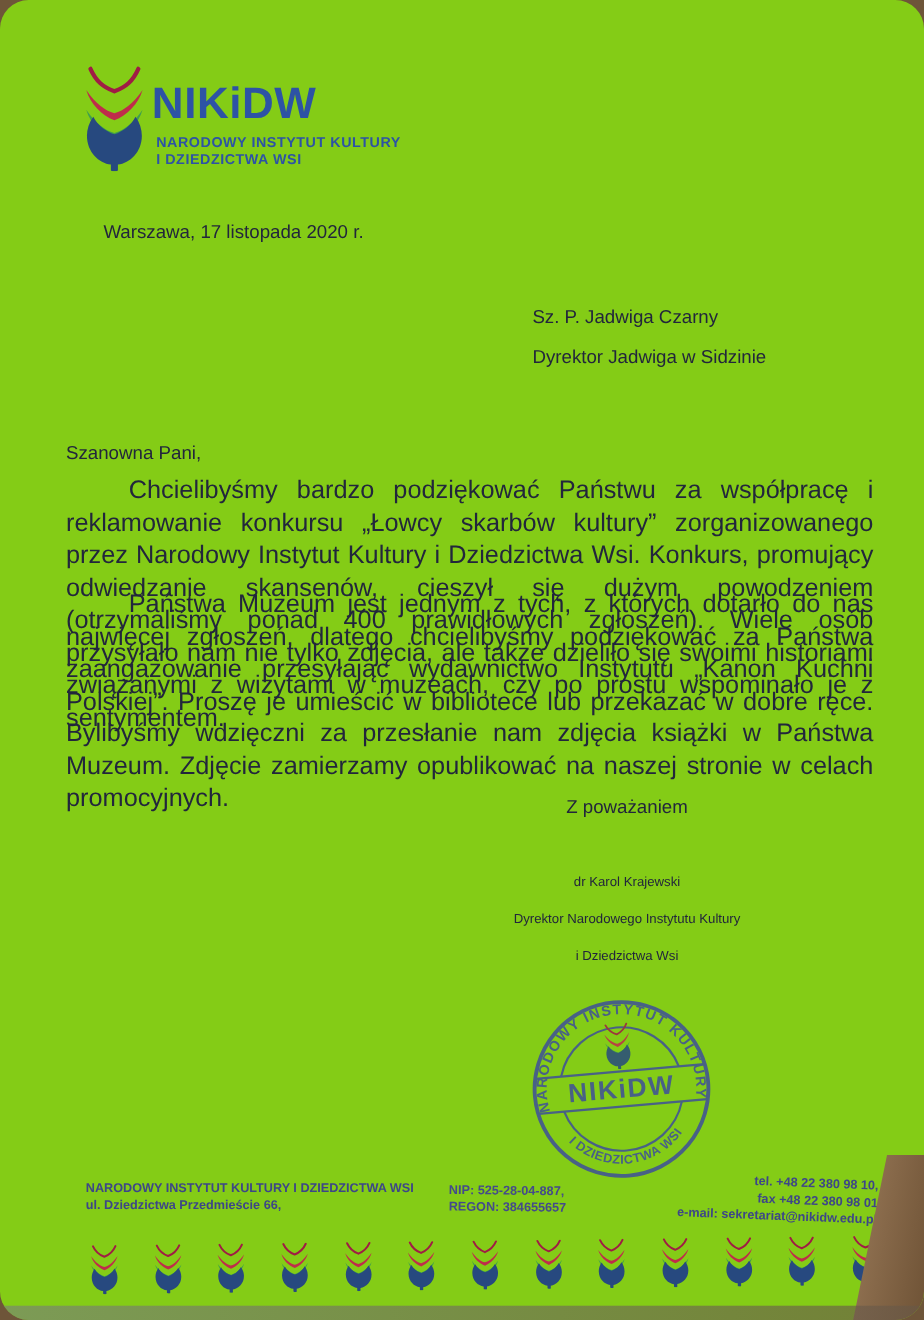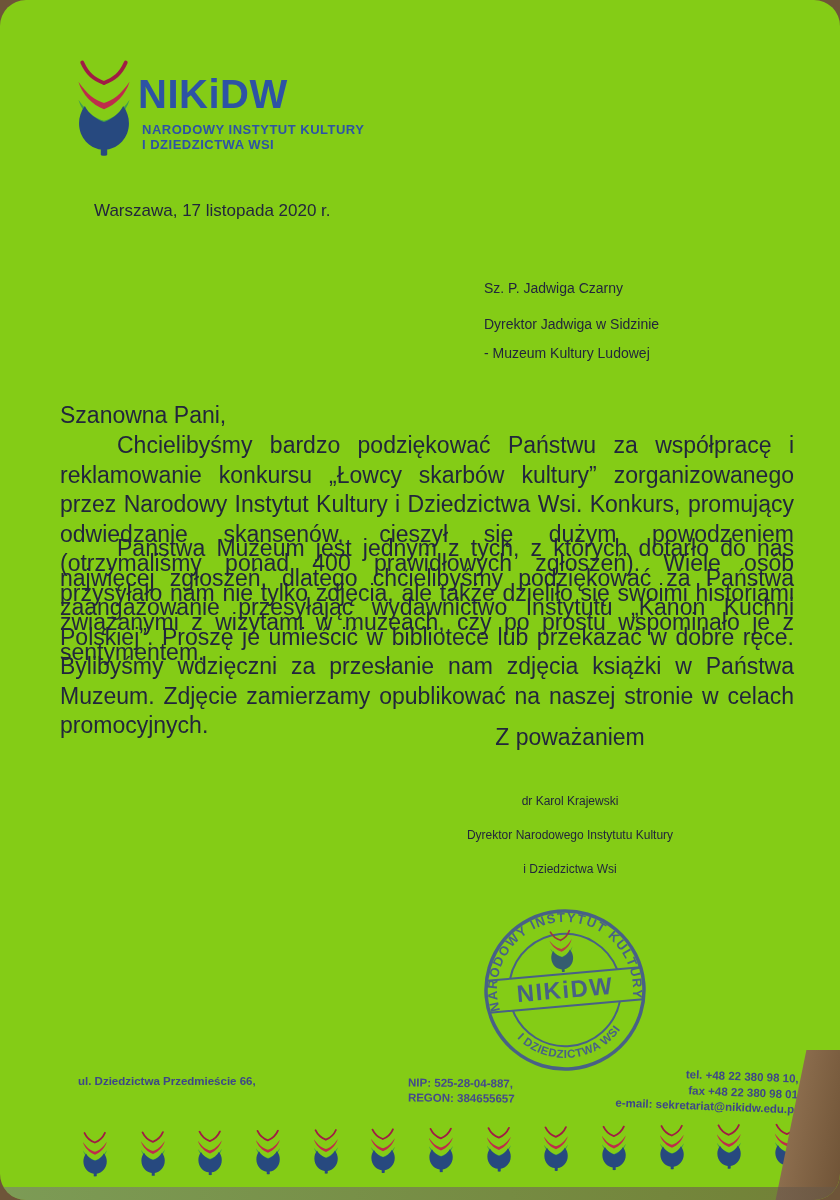--- a/index.html
+++ b/index.html
@@ -20,28 +20,28 @@
   .ink{color:#22263c;}
   .defs{position:absolute;width:0;height:0;}
 
   
   .logo-mark{position:absolute;left:72px;top:60px;width:64px;height:96px;}
   .brand{position:absolute;left:138px;top:72px;font-size:40px;font-weight:700;letter-spacing:.5px;color:#2d53a5;}
   .brand-sub{position:absolute;left:142px;top:122px;font-size:13px;line-height:15px;font-weight:700;letter-spacing:.5px;color:#2d53a5;}
 
   
   .date{position:absolute;left:66px;top:201px;font-size:17px;margin-left:28px;}
-  .recipient{position:absolute;left:484px;top:274px;font-size:14px;line-height:29px;}
+  .recipient{position:absolute;left:484px;top:274px;font-size:17px;line-height:29px;}
   .recipient .r1{margin-bottom:7px;}
-  .salutation{position:absolute;left:60px;top:402px;font-size:23px;}
+  .salutation{position:absolute;left:60px;top:402px;font-size:17px;}
   .para{position:absolute;left:60px;width:734px;margin:0;font-size:23px;line-height:29.5px;
         text-align:justify;text-indent:57px;}
   .p1{top:431px;}
   .p2{top:534px;}
-  .closing-block{position:absolute;left:380px;top:724px;width:380px;text-align:center;font-size:23px;}
+  .closing-block{position:absolute;left:380px;top:724px;width:380px;text-align:center;font-size:17px;}
   .signature{position:absolute;left:380px;top:784px;width:380px;text-align:center;font-size:12px;line-height:34px;}
 
   
   .stamp{position:absolute;left:480px;top:905px;width:170px;height:170px;transform:rotate(-5deg);opacity:.85;}
   .stamp .line{stroke:#3e4e9b;fill:none;}
   .stamp-arc{font-size:13px;font-weight:700;letter-spacing:1.3px;fill:#3e4e9b;}
   .stamp-arc-b{font-size:11.5px;font-weight:700;letter-spacing:.5px;fill:#3e4e9b;}
   .stamp-center{font-size:24px;font-weight:700;letter-spacing:1.5px;fill:#3e4e9b;}
 
   
@@ -83,21 +83,20 @@
     <div class="brand-sub">
       <div>NARODOWY INSTYTUT KULTURY</div>
       <div>I DZIEDZICTWA WSI</div>
     </div>
 
     <div class="date">Warszawa, 17 listopada 2020 r.</div>
 
     <div class="recipient">
       <div class="r1">Sz. P. Jadwiga Czarny</div>
       <div>Dyrektor Jadwiga w Sidzinie</div>
-      <div>- Muzeum Kultury Ludowej</div>
     </div>
 
     <div class="salutation">Szanowna Pani,</div>
     <p class="para p1">Chcielibyśmy bardzo podziękować Państwu za współpracę i reklamowanie konkursu „Łowcy skarbów kultury” zorganizowanego przez Narodowy Instytut Kultury i Dziedzictwa Wsi. Konkurs, promujący odwiedzanie skansenów, cieszył się dużym powodzeniem (otrzymaliśmy ponad 400 prawidłowych zgłoszeń). Wiele osób przysyłało nam nie tylko zdjęcia, ale także dzieliło się swoimi historiami związanymi z wizytami w muzeach, czy po prostu wspominało je z sentymentem.</p>
     <p class="para p2">Państwa Muzeum jest jednym z tych, z których dotarło do nas najwięcej zgłoszeń, dlatego chcielibyśmy podziękować za Państwa zaangażowanie przesyłając wydawnictwo Instytutu „Kanon Kuchni Polskiej”. Proszę je umieścić w bibliotece lub przekazać w dobre ręce. Bylibyśmy wdzięczni za przesłanie nam zdjęcia książki w Państwa Muzeum. Zdjęcie zamierzamy opublikować na naszej stronie w celach promocyjnych.</p>
 
     <div class="closing-block">Z poważaniem</div>
     <div class="signature">
       <div>dr Karol Krajewski</div>
       <div>Dyrektor Narodowego Instytutu Kultury</div>
@@ -112,20 +111,21 @@
       <line class="line" x1="8" y1="101" x2="162" y2="101" stroke-width="2"></line>
       <path id="stamp-arc-top" d="M18.5,99.1 A68,68 0 1 1 151.5,99.1" fill="none"></path>
       <path id="stamp-arc-bottom" d="M29.3,124 A68,68 0 0 0 140.7,124" fill="none"></path>
       <text class="stamp-arc"><textPath href="#stamp-arc-top" startOffset="50%" text-anchor="middle">NARODOWY INSTYTUT KULTURY</textPath></text>
       <text class="stamp-arc-b"><textPath href="#stamp-arc-bottom" startOffset="50%" text-anchor="middle">I DZIEDZICTWA WSI</textPath></text>
       <text class="stamp-center" x="85" y="93" text-anchor="middle">NIKiDW</text>
       <use href="#wheat" x="71" y="25" width="28" height="42"></use>
     </svg>
 
     <div class="f-left">
+      <div>NARODOWY INSTYTUT KULTURY I DZIEDZICTWA WSI</div>
       <div>ul. Dziedzictwa Przedmieście 66,</div>
     </div>
     <div class="f-mid">
       <div>NIP: 525-28-04-887,</div>
       <div>REGON: 384655657</div>
     </div>
     <div class="f-right">
       <div>tel. +48 22 380 98 10,</div>
       <div>fax +48 22 380 98 01</div>
       <div>e-mail: sekretariat@nikidw.edu.pl</div>

